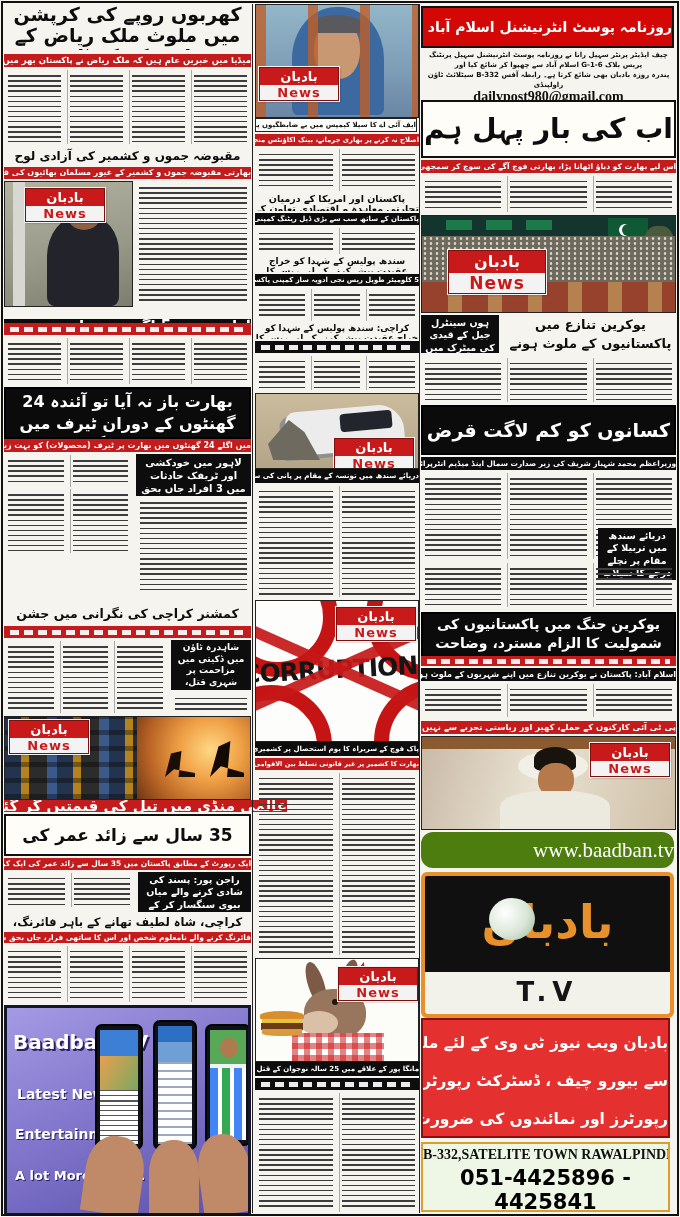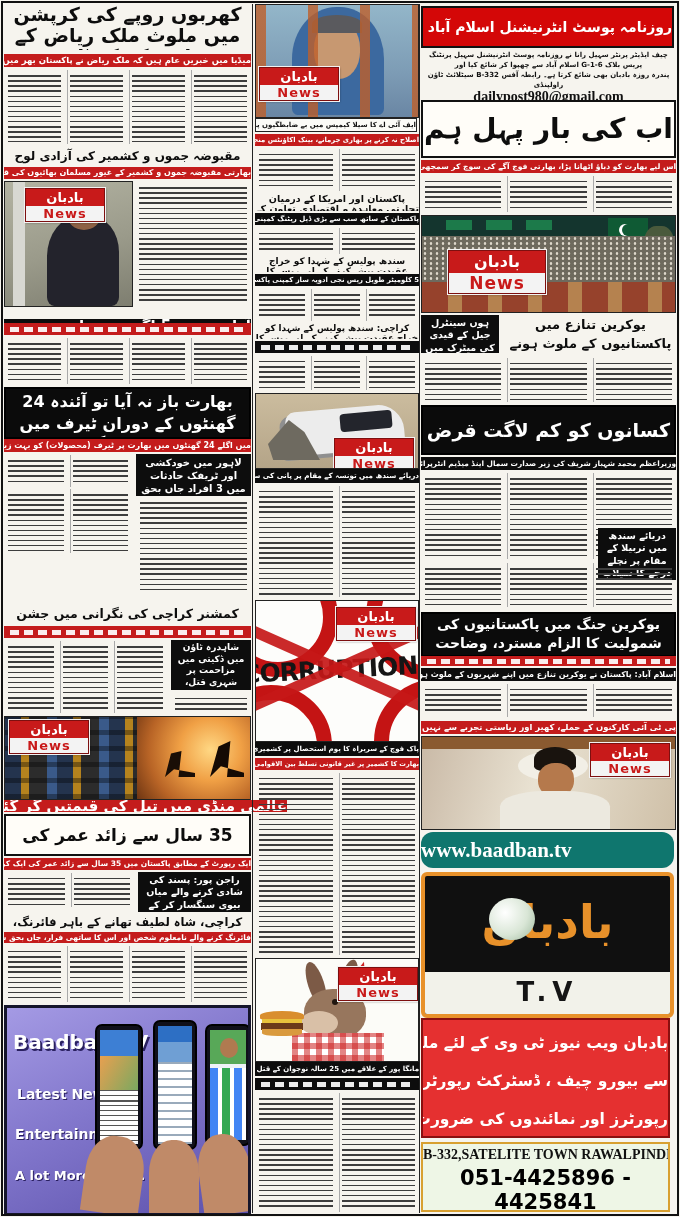--- a/index.html
+++ b/index.html
@@ -366,21 +366,21 @@
       <div class="abs" style="left:96px;top:14px;width:70px;height:30px;background:#f2efe6;border-radius:50%"></div>
       <div class="abs" style="left:112px;top:10px;width:42px;height:24px;background:#19130e;border-radius:50% 50% 20% 20%"></div>
       <div class="abs" style="left:116px;top:26px;width:36px;height:34px;background:#b5794c;background:#b5794c;border-radius:46%"></div>
       <div class="abs" style="left:78px;top:54px;width:110px;height:38px;background:#ece9df;border-radius:40% 40% 0 0"></div>
       <div class="abs badge" style="left:168px;top:6px">
         <div class="bt rtl">بادبان</div>
         <div class="bn">News</div>
       </div>
     </div>
 
-    <div class="abs serif" style="top:828px;width:253px;height:36px;background:#0f766e;border-radius:12px;color:#fff;font-size:21px;font-weight:bold;text-align:left;line-height:36px">www.baadban.tv</div>
+    <div class="abs serif" style="top:828px;width:253px;height:36px;background:#4d7c0f;border-radius:12px;color:#fff;font-size:21px;font-weight:normal;text-align:right;line-height:36px">www.baadban.tv</div>
     <div class="abs" style="top:868px;width:245px;height:138px;border:4px solid #e8912a;background:#101010;border-radius:6px;overflow:hidden">
       <div class="abs rtl" style="left:0;top:0;width:245px;height:96px;color:#e8912a;font-size:46px;font-weight:bold;text-align:center;line-height:92px">بادبان</div>
       <div class="abs" style="left:64px;top:22px;width:46px;height:42px;border-radius:50%;background:radial-gradient(circle at 35% 35%,#ffffff 0%,#d9e6d6 55%,#9cb89c 100%)"></div>
       <div class="abs" style="left:0;top:96px;width:245px;height:42px;background:#f2f2ea;color:#151515;font-size:26px;font-weight:bold;text-align:center;line-height:40px;letter-spacing:6px">T.V</div>
     </div>
 
     <div class="abs rtl" style="top:1014px;width:249px;height:120px;background:#e53030;border:2px solid #8a0f0f;color:#fff;font-weight:bold;font-size:15.5px;text-align:center;padding-top:4px;box-sizing:border-box">
       <div style="line-height:38px;white-space:nowrap;overflow:hidden">بادبان ویب نیوز ٹی وی کے لئے ملک بھر</div>
       <div style="line-height:38px;white-space:nowrap;overflow:hidden">سے بیورو چیف ، ڈسٹرکٹ رپورٹر، تحصیل</div>
       <div style="line-height:38px;white-space:nowrap;overflow:hidden">رپورٹرز اور نمائندوں کی ضرورت ہے</div>

